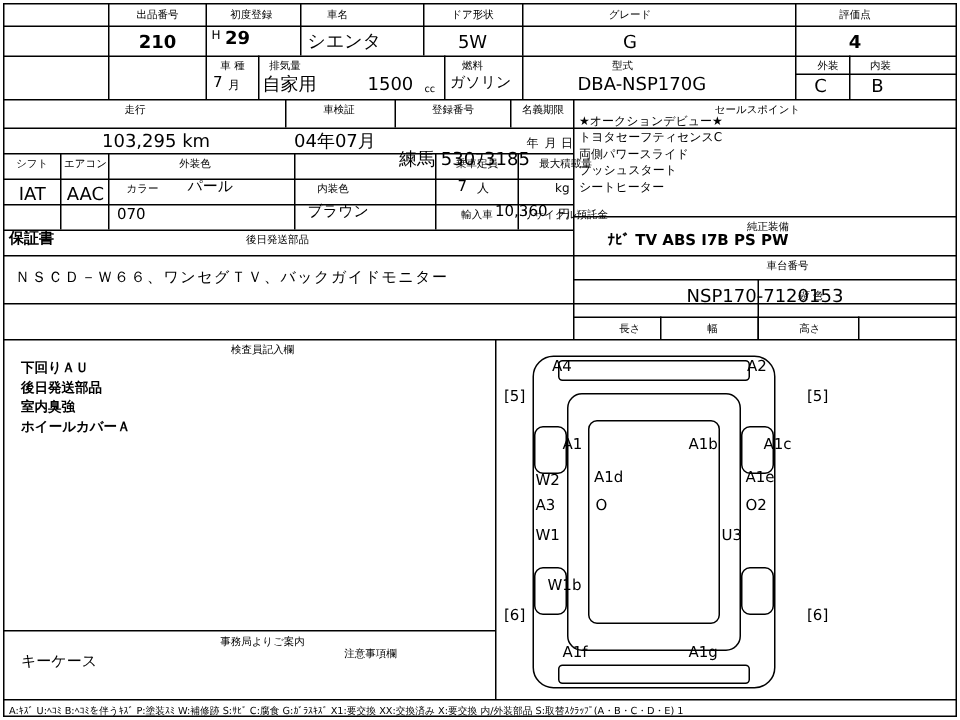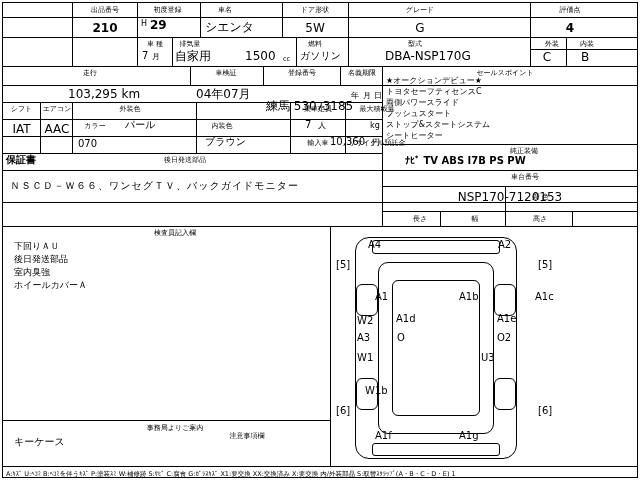--- a/index.html
+++ b/index.html
@@ -111,24 +111,23 @@
   <div class="val med" style="left:266px;top:100px;">練馬 530ﾌ3185</div>
   <div class="val xs" style="left:351px;top:92px;">年</div>
   <div class="val xs" style="left:363px;top:92px;">月</div>
   <div class="val xs" style="left:374px;top:92px;">日</div>
 
   <div style="position:absolute;left:386px;top:75px;width:250px;">
     <div class="xs" style="line-height:11px;">★オークションデビュー★</div>
     <div class="xs" style="line-height:11px;">トヨタセーフティセンスC</div>
     <div class="xs" style="line-height:11px;">両側パワースライド</div>
     <div class="xs" style="line-height:11px;">プッシュスタート</div>
-    <div class="xs" style="line-height:11px;">ストップ&amp;スタートシステム</div>
     <div class="xs" style="line-height:11px;">シートヒーター</div>
   </div>
-  <div class="lbl ctr" style="left:484px;top:147px;width:80px;height:9px;">純正装備</div>
+  <div class="lbl ctr" style="left:472px;top:147px;width:80px;height:9px;">純正装備</div>
 
   <div class="lbl ctr" style="left:4px;top:105px;width:35px;height:9px;">シフト</div>
   <div class="lbl ctr" style="left:42px;top:105px;width:30px;height:9px;">エアコン</div>
   <div class="val med ctr" style="left:4px;top:122px;width:35px;height:14px;">IAT</div>
   <div class="val med ctr" style="left:41px;top:122px;width:32px;height:14px;">AAC</div>
 
   <div class="lbl ctr" style="left:100px;top:105px;width:60px;height:9px;">外装色</div>
   <div class="lbl ctr" style="left:76px;top:122px;width:38px;height:9px;">カラー</div>
   <div class="val sm" style="left:125px;top:120px;">パール</div>
   <div class="val sm" style="left:78px;top:139px;">070</div>
@@ -160,21 +159,21 @@
 
   <div class="hline" style="left:2px;top:226px;width:636px;"></div>
   <div class="vline" style="left:330px;top:226px;height:240px;"></div>
   <div class="hline" style="left:2px;top:420px;width:328px;"></div>
   <div class="hline" style="left:2px;top:466px;width:636px;"></div>
 
   <div class="lbl ctr" style="left:140px;top:229px;width:70px;height:9px;">検査員記入欄</div>
   <div class="lbl ctr" style="left:212px;top:432px;width:70px;height:9px;">注意事項欄</div>
   <div class="lbl ctr" style="left:130px;top:424px;width:90px;height:9px;">事務局よりご案内</div>
 
-  <div style="position:absolute;left:14px;top:240px;">
+  <div style="position:absolute;left:14px;top:240px;font-weight:bold;">
     <div class="notetxt" style="position:static;">下回りＡＵ</div>
     <div class="notetxt" style="position:static;">後日発送部品</div>
     <div class="notetxt" style="position:static;">室内臭強</div>
     <div class="notetxt" style="position:static;">ホイールカバーＡ</div>
   </div>
 
   <div class="val sm" style="left:14px;top:437px;">キーケース</div>
 
   <div class="carbox" style="left:355px;top:237px;width:162px;height:222px;border-radius:14px;"></div>
   <div class="carbox" style="left:372px;top:240px;width:128px;height:14px;border-radius:3px;"></div>
@@ -189,21 +188,21 @@
 
   <div class="val sm" style="left:336px;top:260px;">[5]</div>
   <div class="val sm" style="left:538px;top:260px;">[5]</div>
   <div class="val sm" style="left:336px;top:406px;">[6]</div>
   <div class="val sm" style="left:538px;top:406px;">[6]</div>
 
   <div class="val sm" style="left:368px;top:240px;">A4</div>
   <div class="val sm" style="left:498px;top:240px;">A2</div>
   <div class="val sm" style="left:375px;top:292px;">A1</div>
   <div class="val sm" style="left:459px;top:292px;">A1b</div>
-  <div class="val sm" style="left:509px;top:292px;margin-left:26px;">A1c</div>
+  <div class="val sm" style="left:509px;top:292px;">A1c</div>
   <div class="val sm" style="left:357px;top:316px;">W2</div>
   <div class="val sm" style="left:396px;top:314px;">A1d</div>
   <div class="val sm" style="left:497px;top:314px;text-align:right;">A1e</div>
   <div class="val sm" style="left:357px;top:333px;">A3</div>
   <div class="val sm" style="left:397px;top:333px;">O</div>
   <div class="val sm" style="left:497px;top:333px;">O2</div>
   <div class="val sm" style="left:357px;top:353px;">W1</div>
   <div class="val sm" style="left:433px;top:353px;margin-left:48px;">U3</div>
   <div class="val sm" style="left:365px;top:386px;">W1b</div>
   <div class="val sm" style="left:375px;top:431px;">A1f</div>

